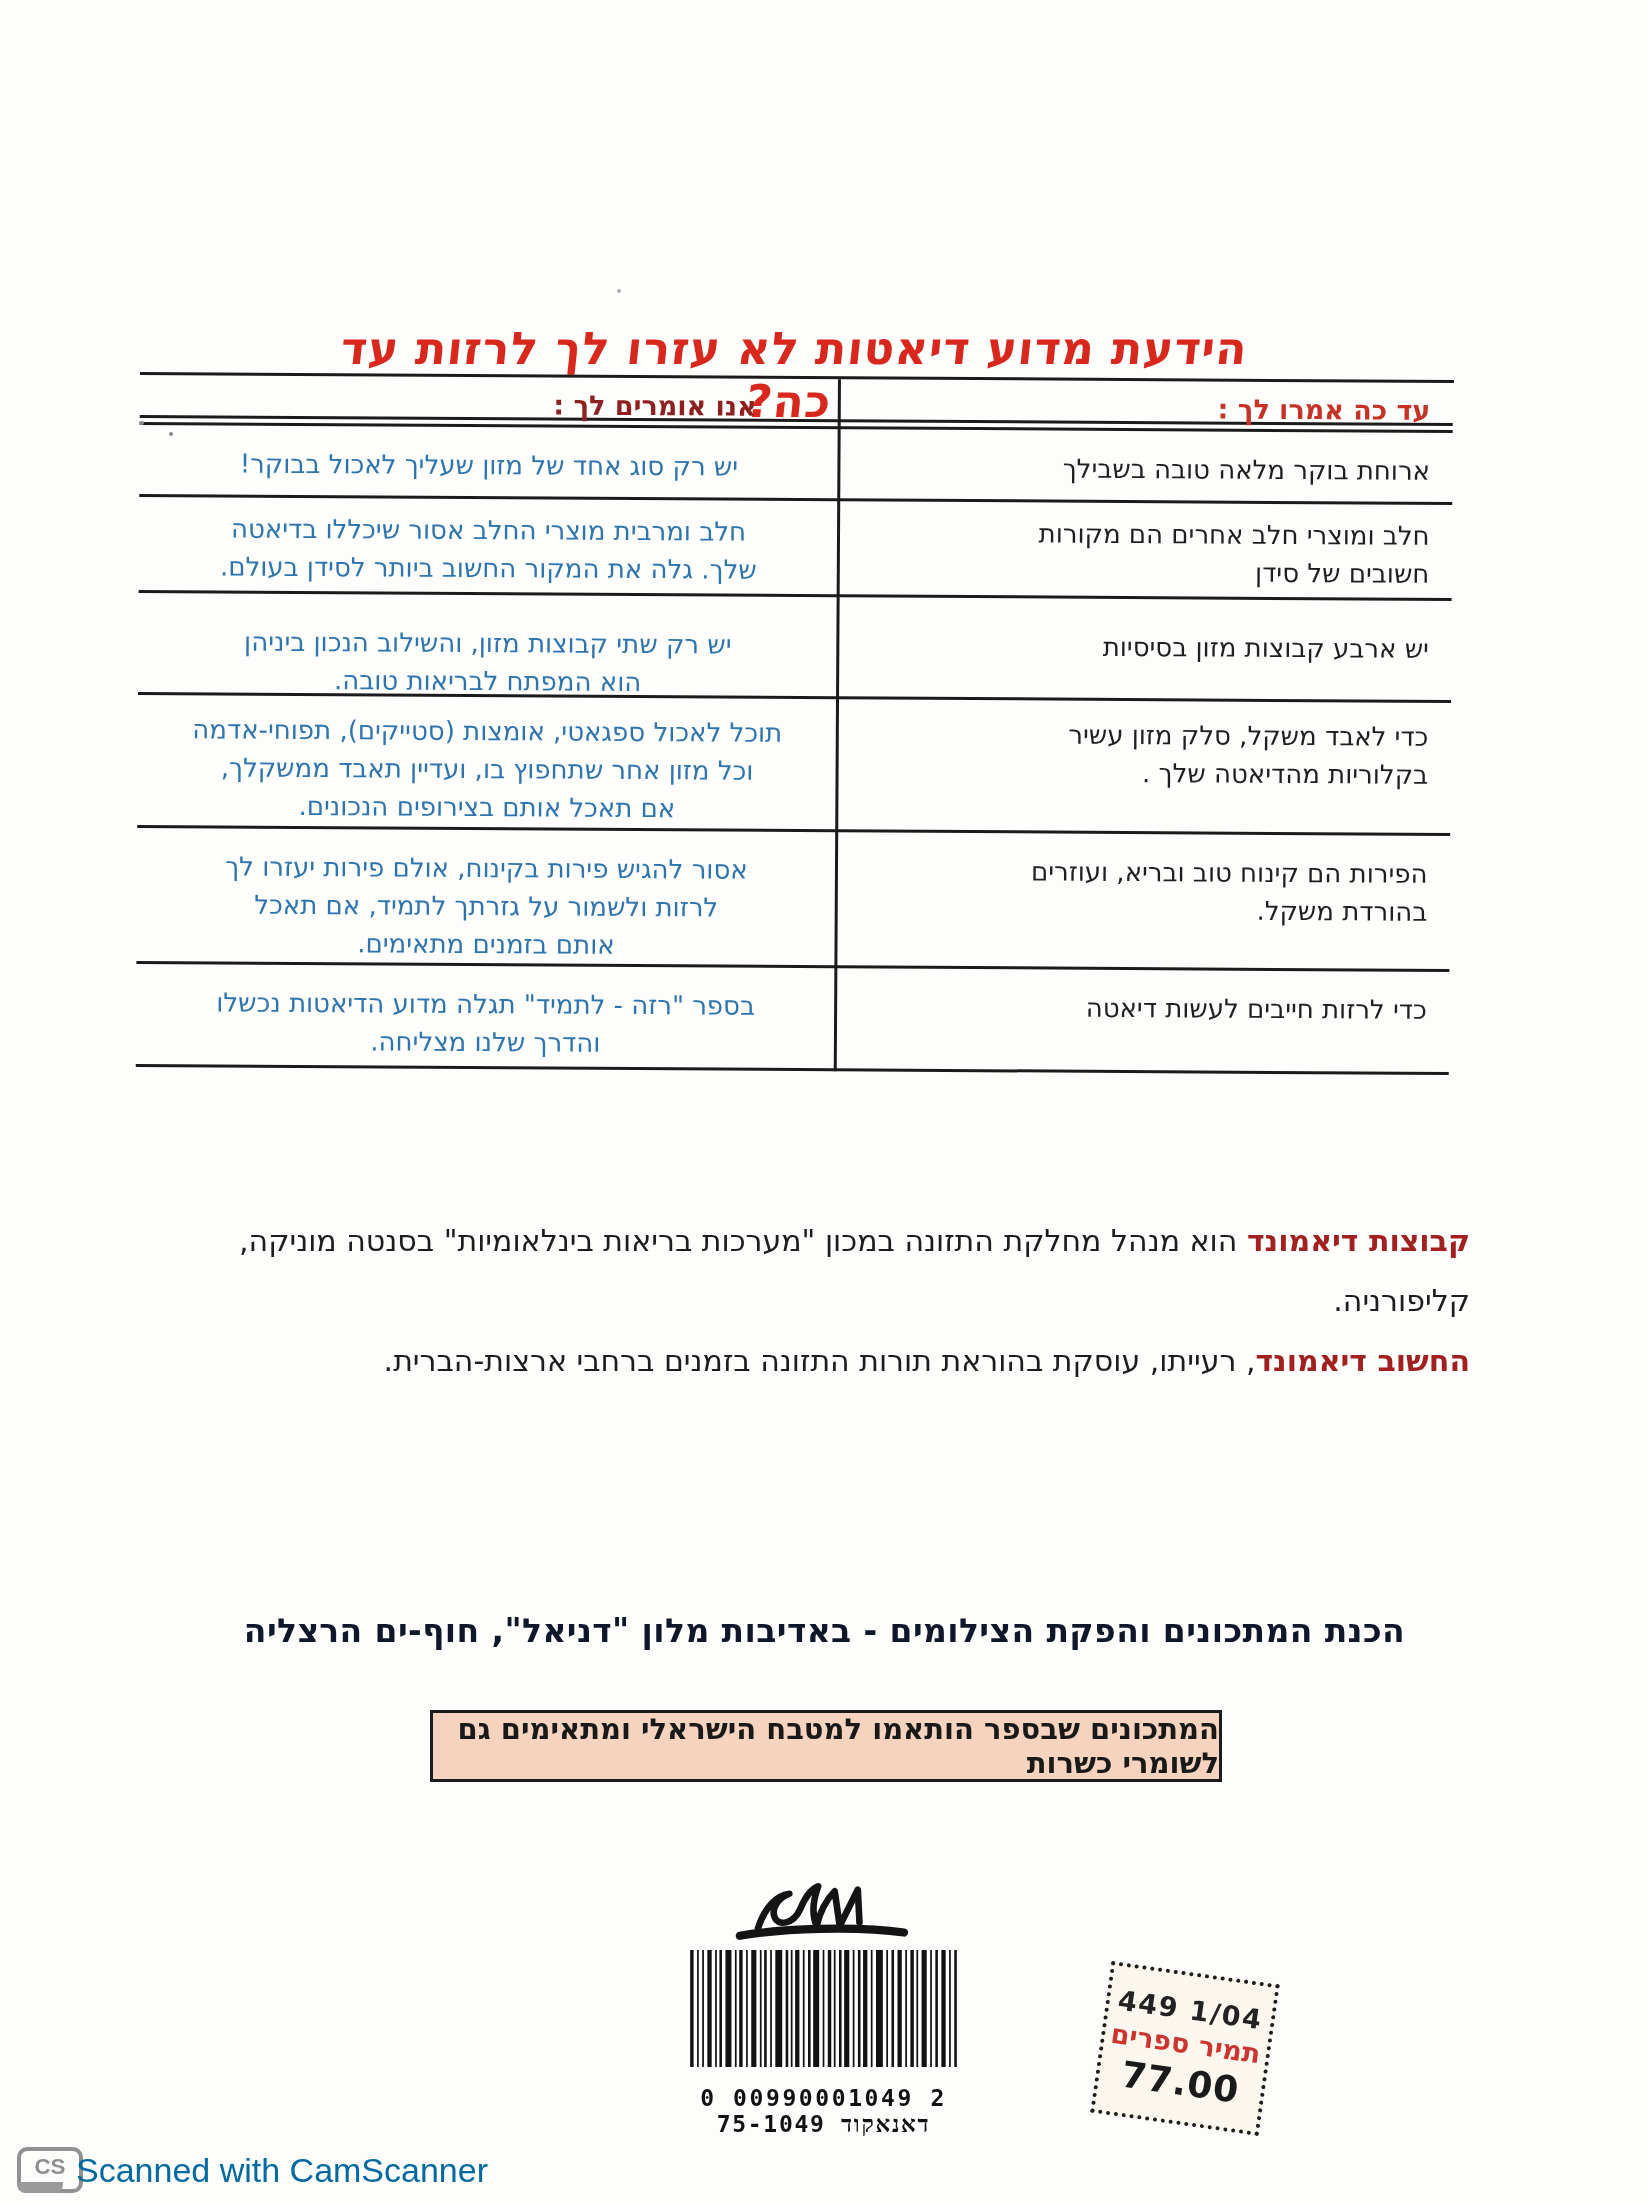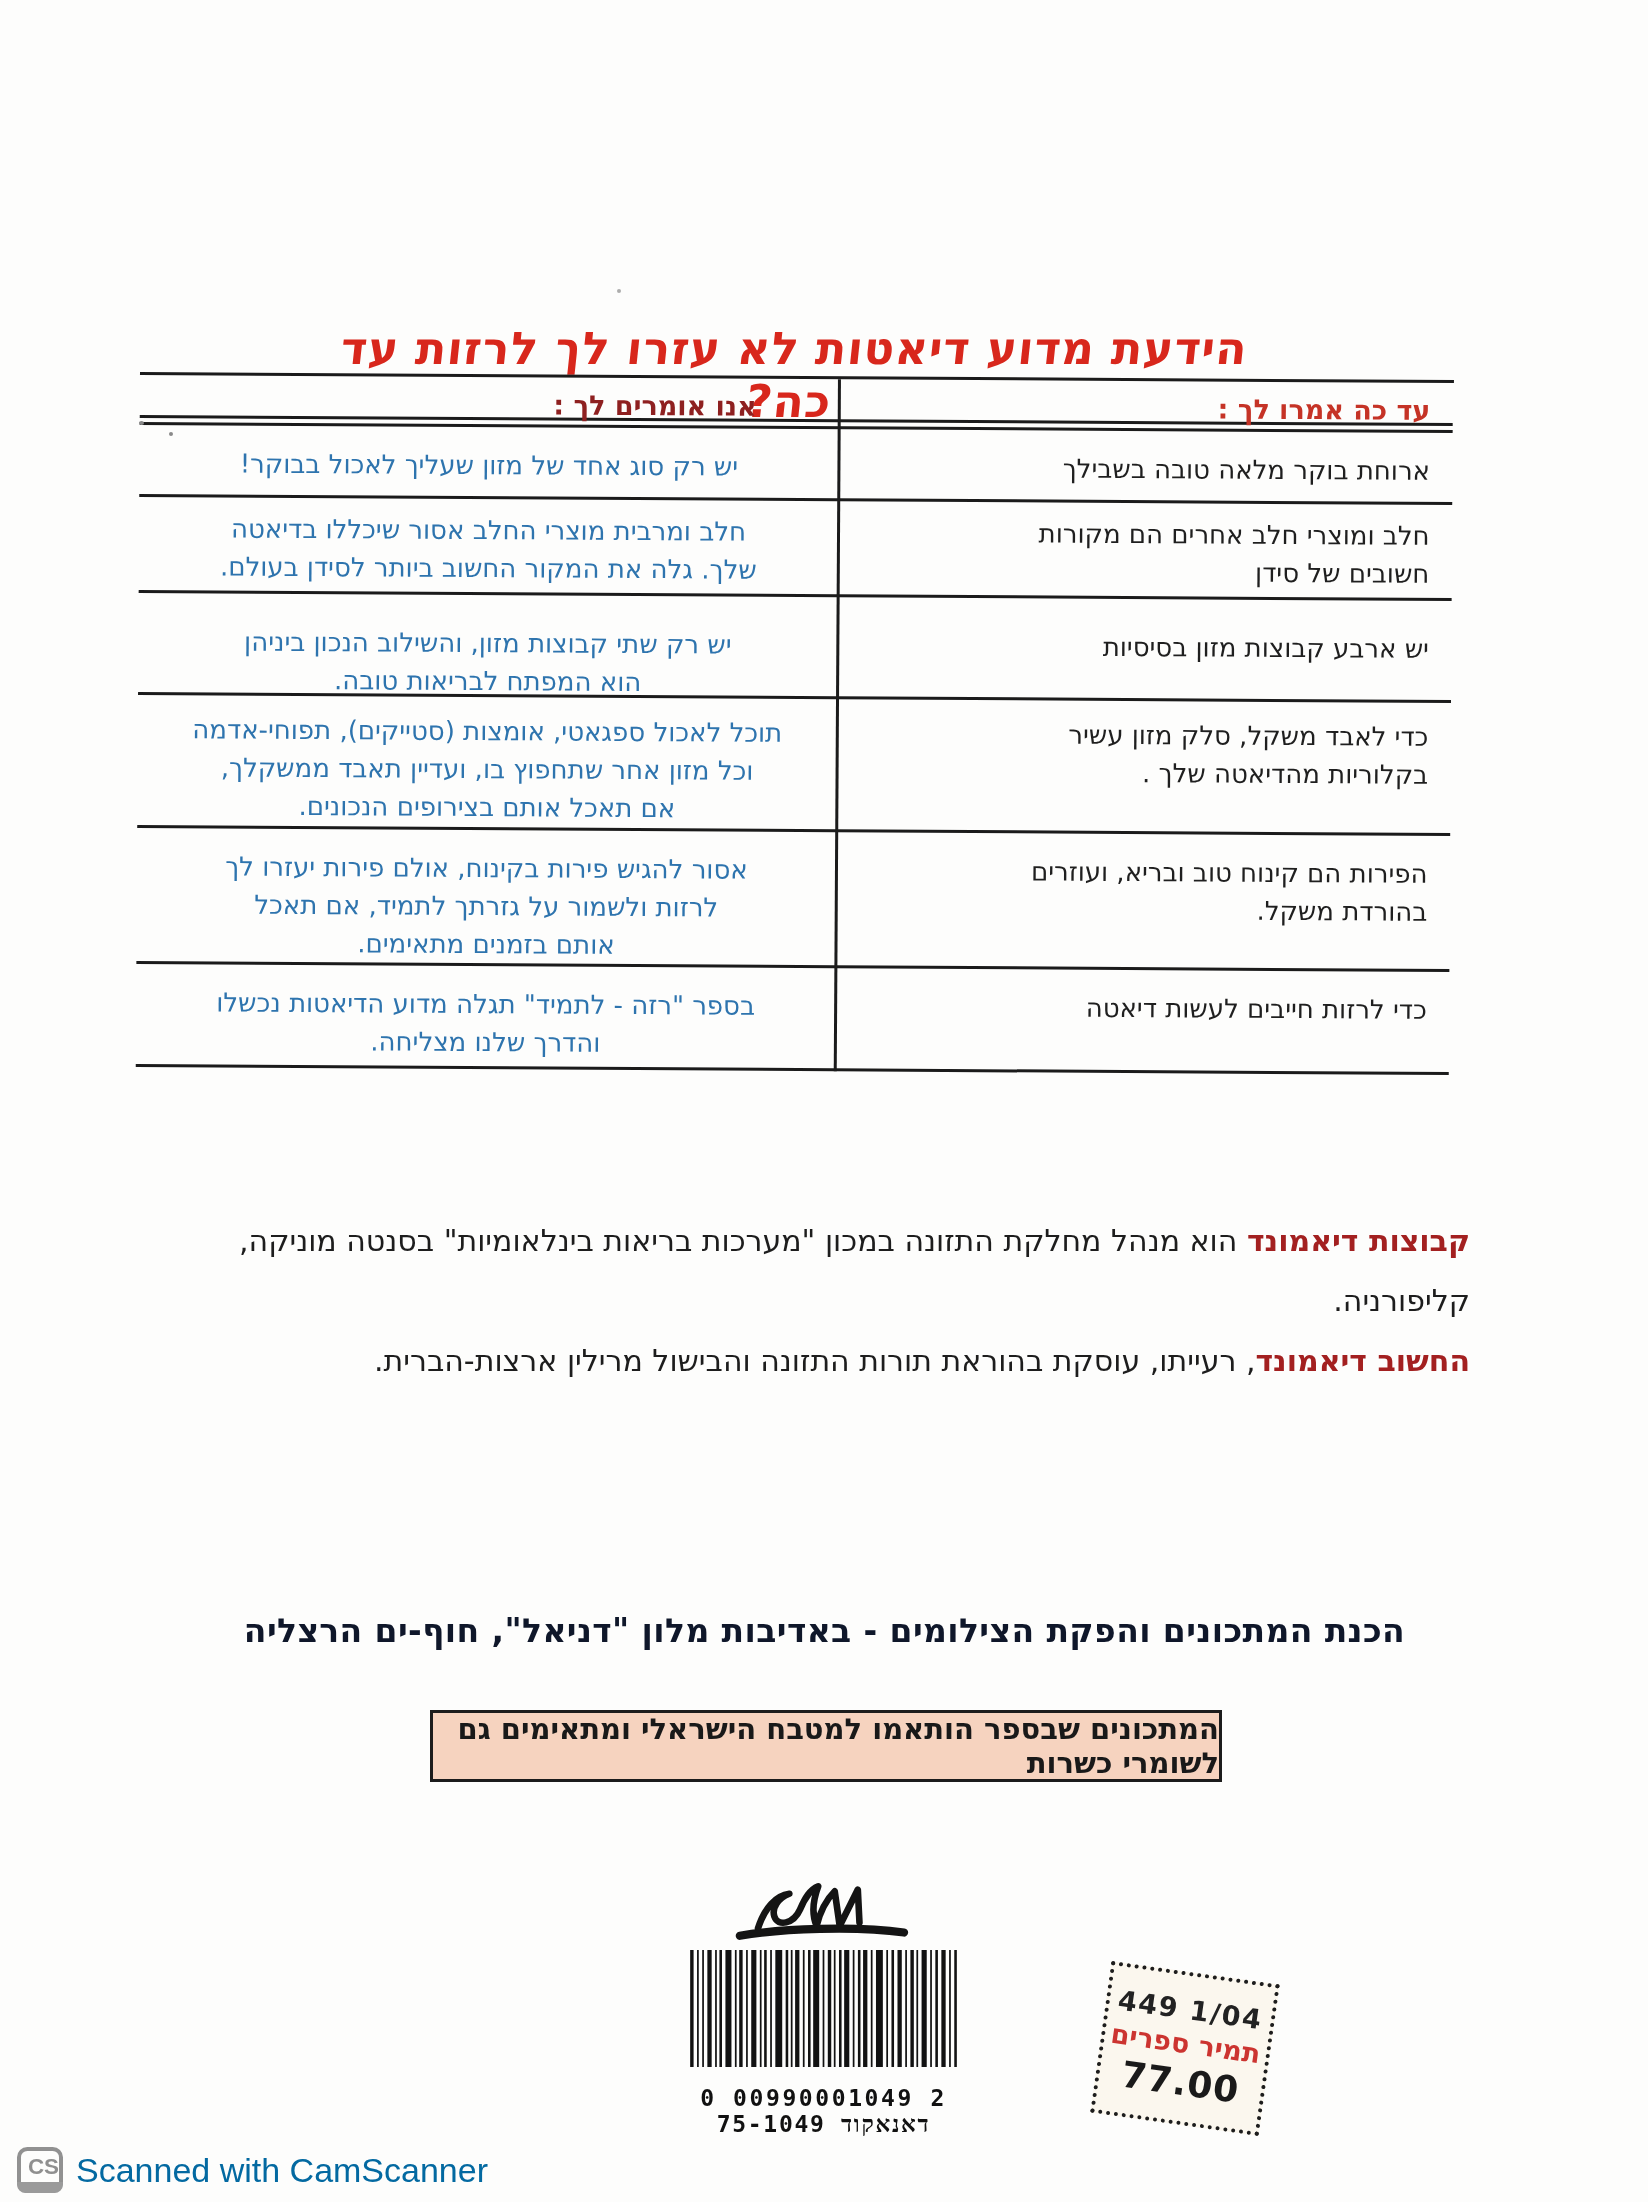--- a/index.html
+++ b/index.html
@@ -73,23 +73,23 @@
   
   .stamp { position:absolute; left:1100px; top:1972px; width:170px; height:153px;
            border:4.3px dotted #1d1d1d; background:#fbf7ee;
            transform:rotate(8deg); text-align:center;
            display:flex; flex-direction:column; justify-content:center; gap:3.4px; }
   .stamp-l1 { font-size:27px; font-weight:700; color:#222; letter-spacing:1.7px; }
   .stamp-l2 { direction:rtl; font-size:27px; font-weight:700; color:#cc3430; }
   .stamp-l3 { font-size:36px; font-weight:800; color:#1a1a1a; letter-spacing:0.9px; }
 
   
-  .cs-logo { position:absolute; left:17px; top:2147px; width:46px; height:46px;
+  .cs-logo { position:absolute; left:17px; top:2147px; width:66px; height:46px;
              border:4.3px solid #919191; border-radius:10.3px;
-             display:flex; align-items:center; justify-content:flex-end; }
+             display:flex; align-items:center; justify-content:center; }
   .cs-txt { font-family:"Liberation Sans", sans-serif; font-size:22.4px;
             font-weight:700; color:#8f8f8f; margin-top:-6.9px; }
   .cs-base { position:absolute; left:-4.3px; bottom:-4.3px; width:46px; height:11.2px;
              background:#9a9a9a; border-radius:0 0 8.6px 8.6px; }
   .cs-label { position:absolute; left:76px; top:2151px;
               font-family:"Liberation Sans", sans-serif; font-size:34px;
               color:#0369a1; }
 
   
   .speck { position:absolute; border-radius:50%; background:#8a8a8a; }
@@ -135,21 +135,21 @@
 לרזות ולשמור על גזרתך לתמיד, אם תאכל
 אותם בזמנים מתאימים.</div>
 
     <div class="cell c-right r6">כדי לרזות חייבים לעשות דיאטה</div>
     <div class="cell c-left r6">בספר "רזה - לתמיד" תגלה מדוע הדיאטות נכשלו
 והדרך שלנו מצליחה.</div>
   </div>
 
   <div class="authors">
     <p><span class="aname">קבוצות דיאמונד</span><span> הוא מנהל מחלקת התזונה במכון "מערכות בריאות בינלאומיות" בסנטה מוניקה, קליפורניה.</span></p>
-    <p><span class="aname">החשוב דיאמונד</span><span>, רעייתו, עוסקת בהוראת תורות התזונה והבישול מרילין ארצות-הברית.</span></p>
+    <p><span class="aname">החשוב דיאמונד</span><span>, רעייתו, עוסקת בהוראת תורות התזונה בזמנים ברחבי ארצות-הברית.</span></p>
   </div>
 
   <div class="credit">הכנת המתכונים והפקת הצילומים - באדיבות מלון "דניאל", חוף-ים הרצליה</div>
 
   <div class="kosher-box">
     <span>המתכונים שבספר הותאמו למטבח הישראלי ומתאימים גם לשומרי כשרות</span>
   </div>
 
   <svg class="siglogo" viewBox="0 0 220 120" fill="none" stroke="#141414" stroke-linecap="round" stroke-linejoin="round">
     <path d="M30 95 C 38 70, 52 55, 68 53 C 55 58, 46 70, 50 81 C 54 93, 73 90, 81 72 C 87 58, 93 48, 103 44 C 97 60, 95 78, 101 92 C 105 76, 113 60, 123 50 L 129 92 L 151 48 L 153 88" stroke-width="8"></path>

